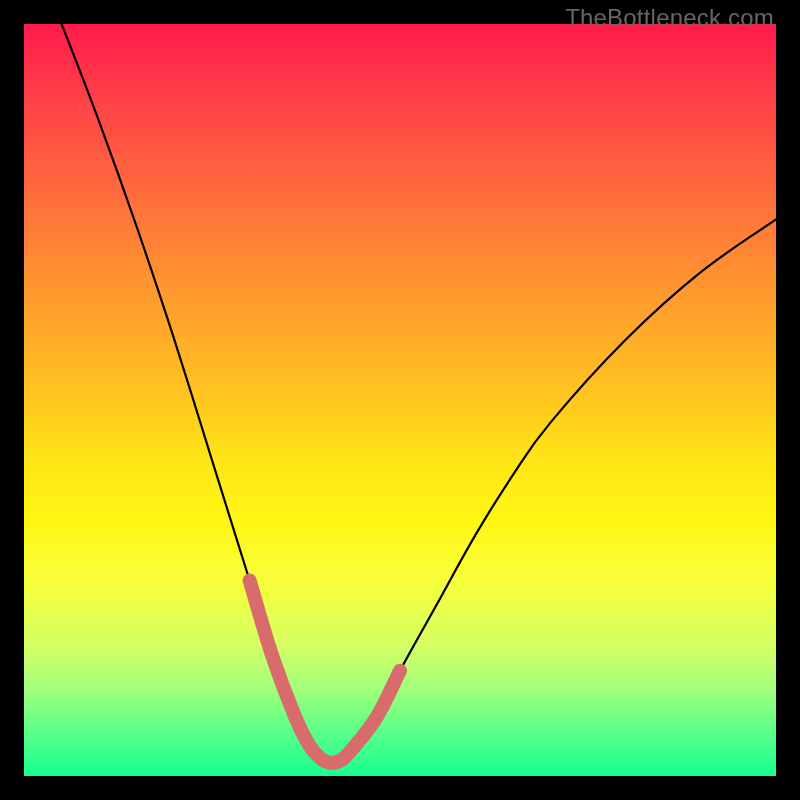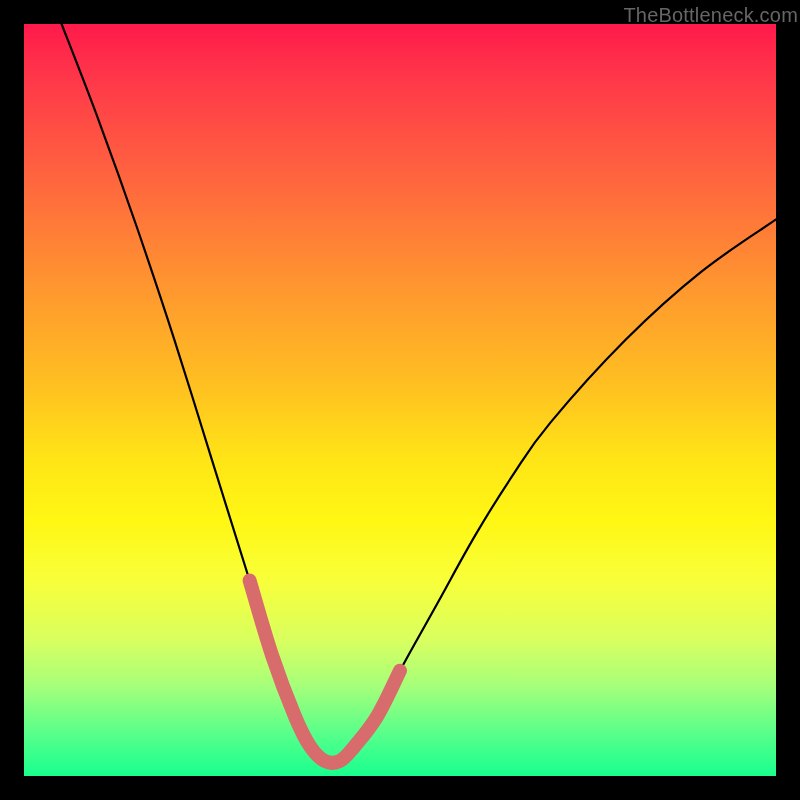--- a/index.html
+++ b/index.html
@@ -13,23 +13,23 @@
   }
   .stage {
     position: relative;
     width: 800px;
     height: 800px;
     background: #000;
   }
   .watermark {
     position: absolute;
     top: 4px;
-    right: 2px;
+    right: 26px;
     color: #666;
-    font-size: 20px;
+    font-size: 24px;
     font-weight: 500;
     letter-spacing: 0.2px;
     z-index: 10;
   }
   .plot-area {
     position: absolute;
     left: 24px;
     top: 24px;
     width: 752px;
     height: 752px;

